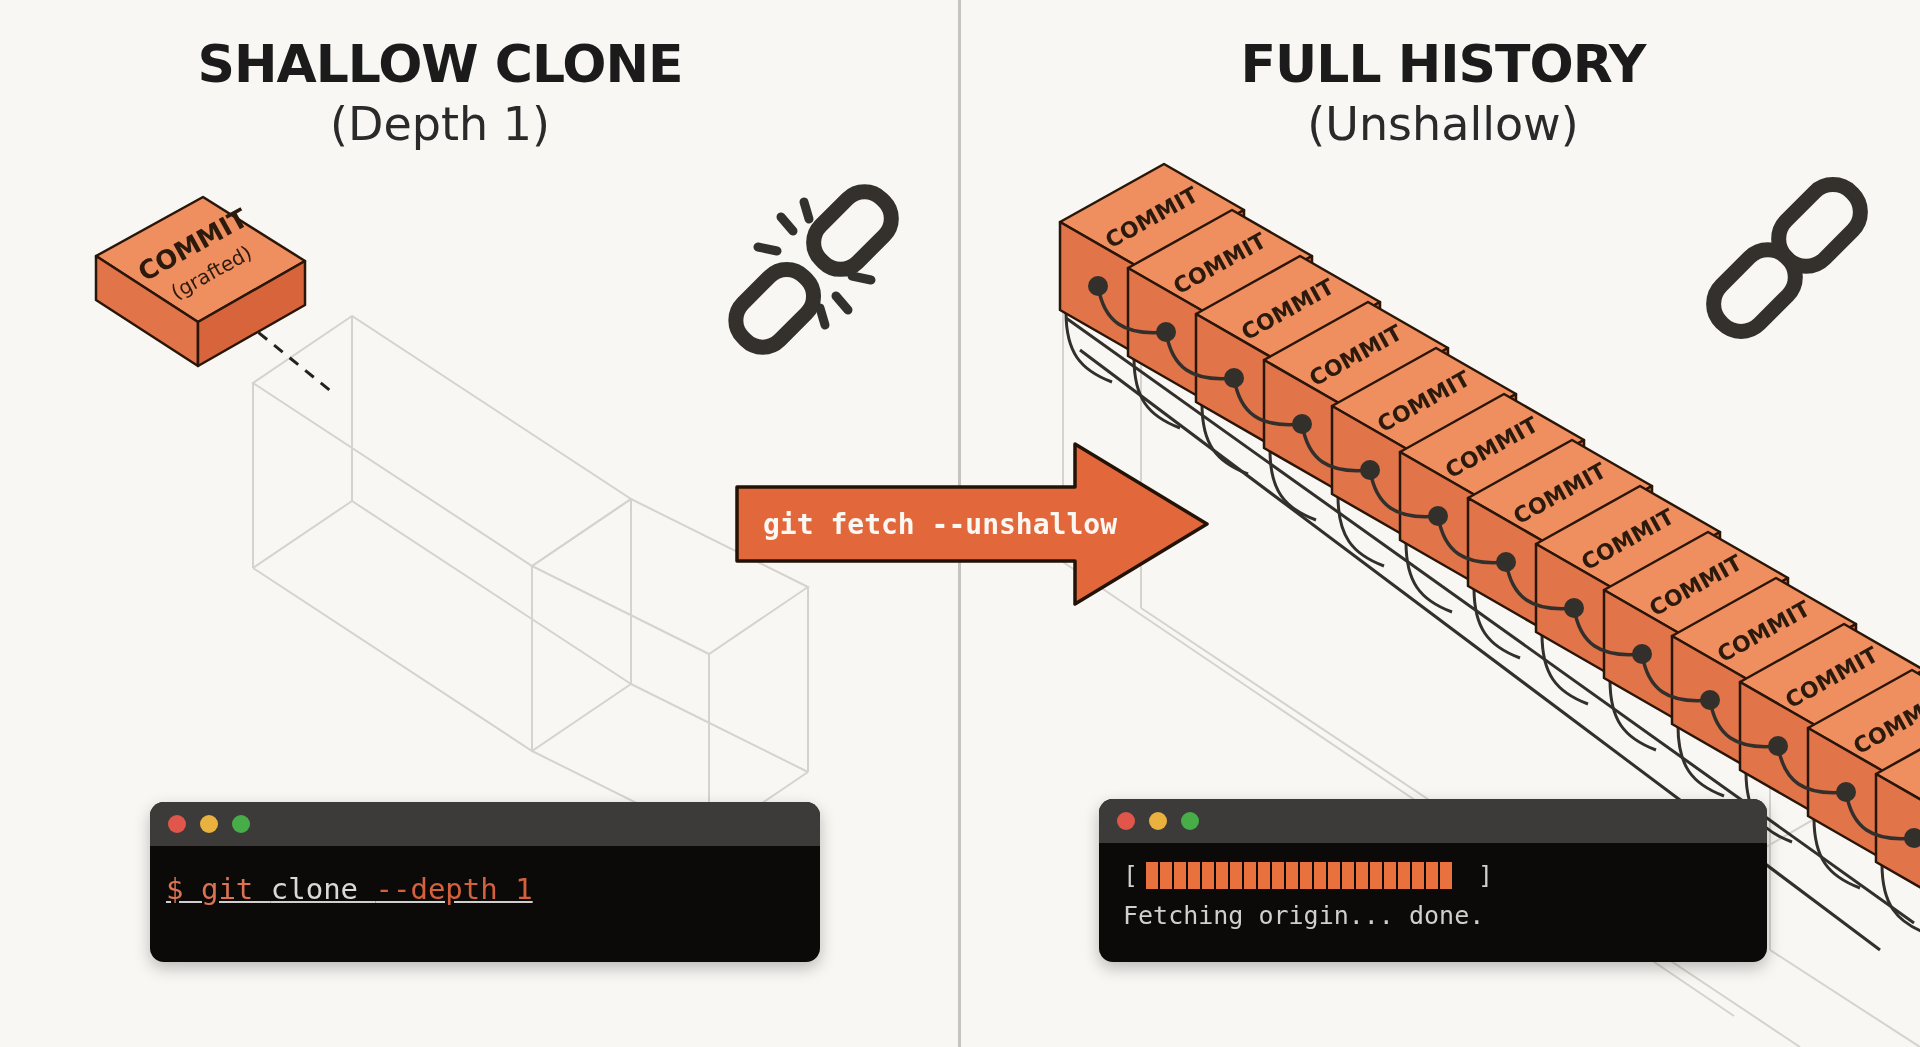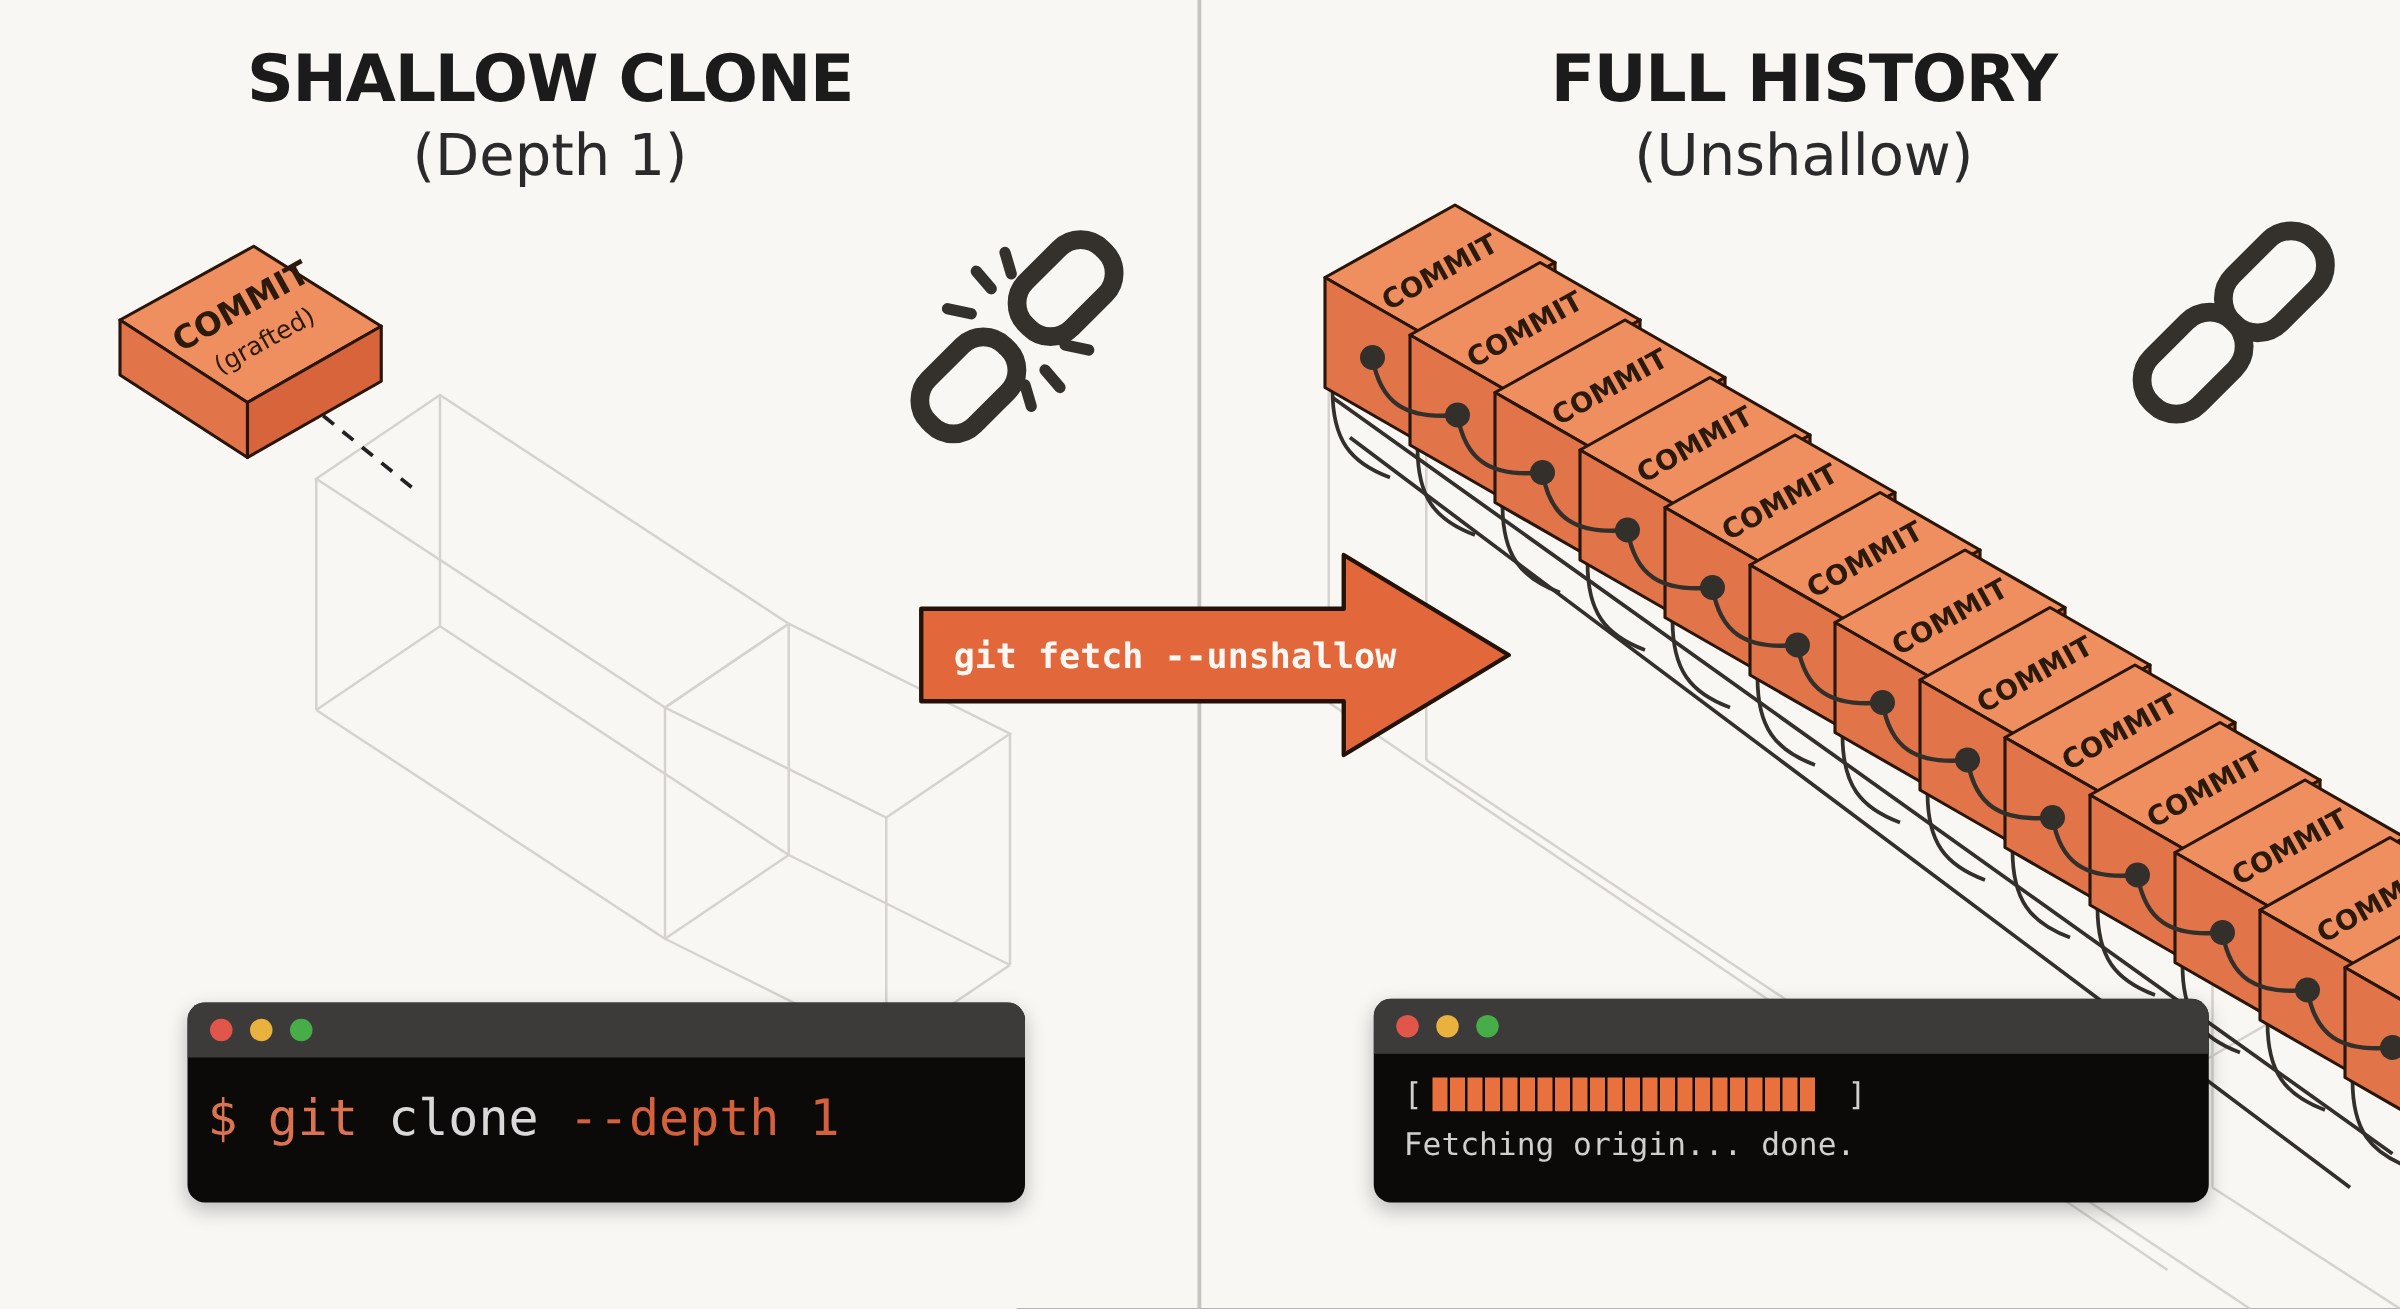--- a/index.html
+++ b/index.html
@@ -29,21 +29,21 @@
   .arrow-poly{fill:var(--accent,#e2683c); stroke:#221306; stroke-width:3.5; stroke-linejoin:round;}
   .arrow-text{font-family:"DejaVu Sans Mono",monospace; font-weight:700; font-size:28px; fill:#fbf8f3;}
   .terminal{
     position:absolute; border-radius:14px; overflow:hidden;
     background:var(--term-body,#0b0a09);
     box-shadow:0 6px 16px rgba(0,0,0,.25);
   }
   .titlebar{height:44px; background:var(--term-bar,#3c3b39); display:flex; align-items:center; padding-left:18px; gap:14px;}
   .tdot{width:18px; height:18px; border-radius:50%;}
   .tbody{font-family:"DejaVu Sans Mono",monospace; color:var(--term-text,#d0cfcd);}
-  .terminal.tleft .tbody{padding:26px 0 0 16px; font-size:40px;}
+  .terminal.tleft .tbody{padding:26px 0 0 16px; font-size:29px;text-decoration:underline;}
   .terminal.tright .tbody{padding:13px 0 0 24px; font-size:25px; line-height:40px;}
   .tline{white-space:pre;}
   #progress-blocks{display:inline-flex; align-items:center; margin-left:8px; vertical-align:middle; transform:translateY(-2px);}
   .pblock{width:12px; height:27px; margin-right:2px;}
   .pgap{display:inline-block; width:24px;}
 </style>
 </head>
 <body>
 
 <div class="canvas" style="--bg: #f8f7f4; --divider: #c6c4c0; --title: #1b1b1b; --accent: #e2683c; --box-top: #ef8e5e; --box-left: #e2744a; --box-right: #d7643a; --box-outline: #2a1608; --box-text: #2c1a0d; --wire: #33302c; --wireframe: #d6d3ce; --chain-icon: #34312d; --term-bar: #3c3b39; --term-body: #0b0a09; --term-text: #d0cfcd;">

